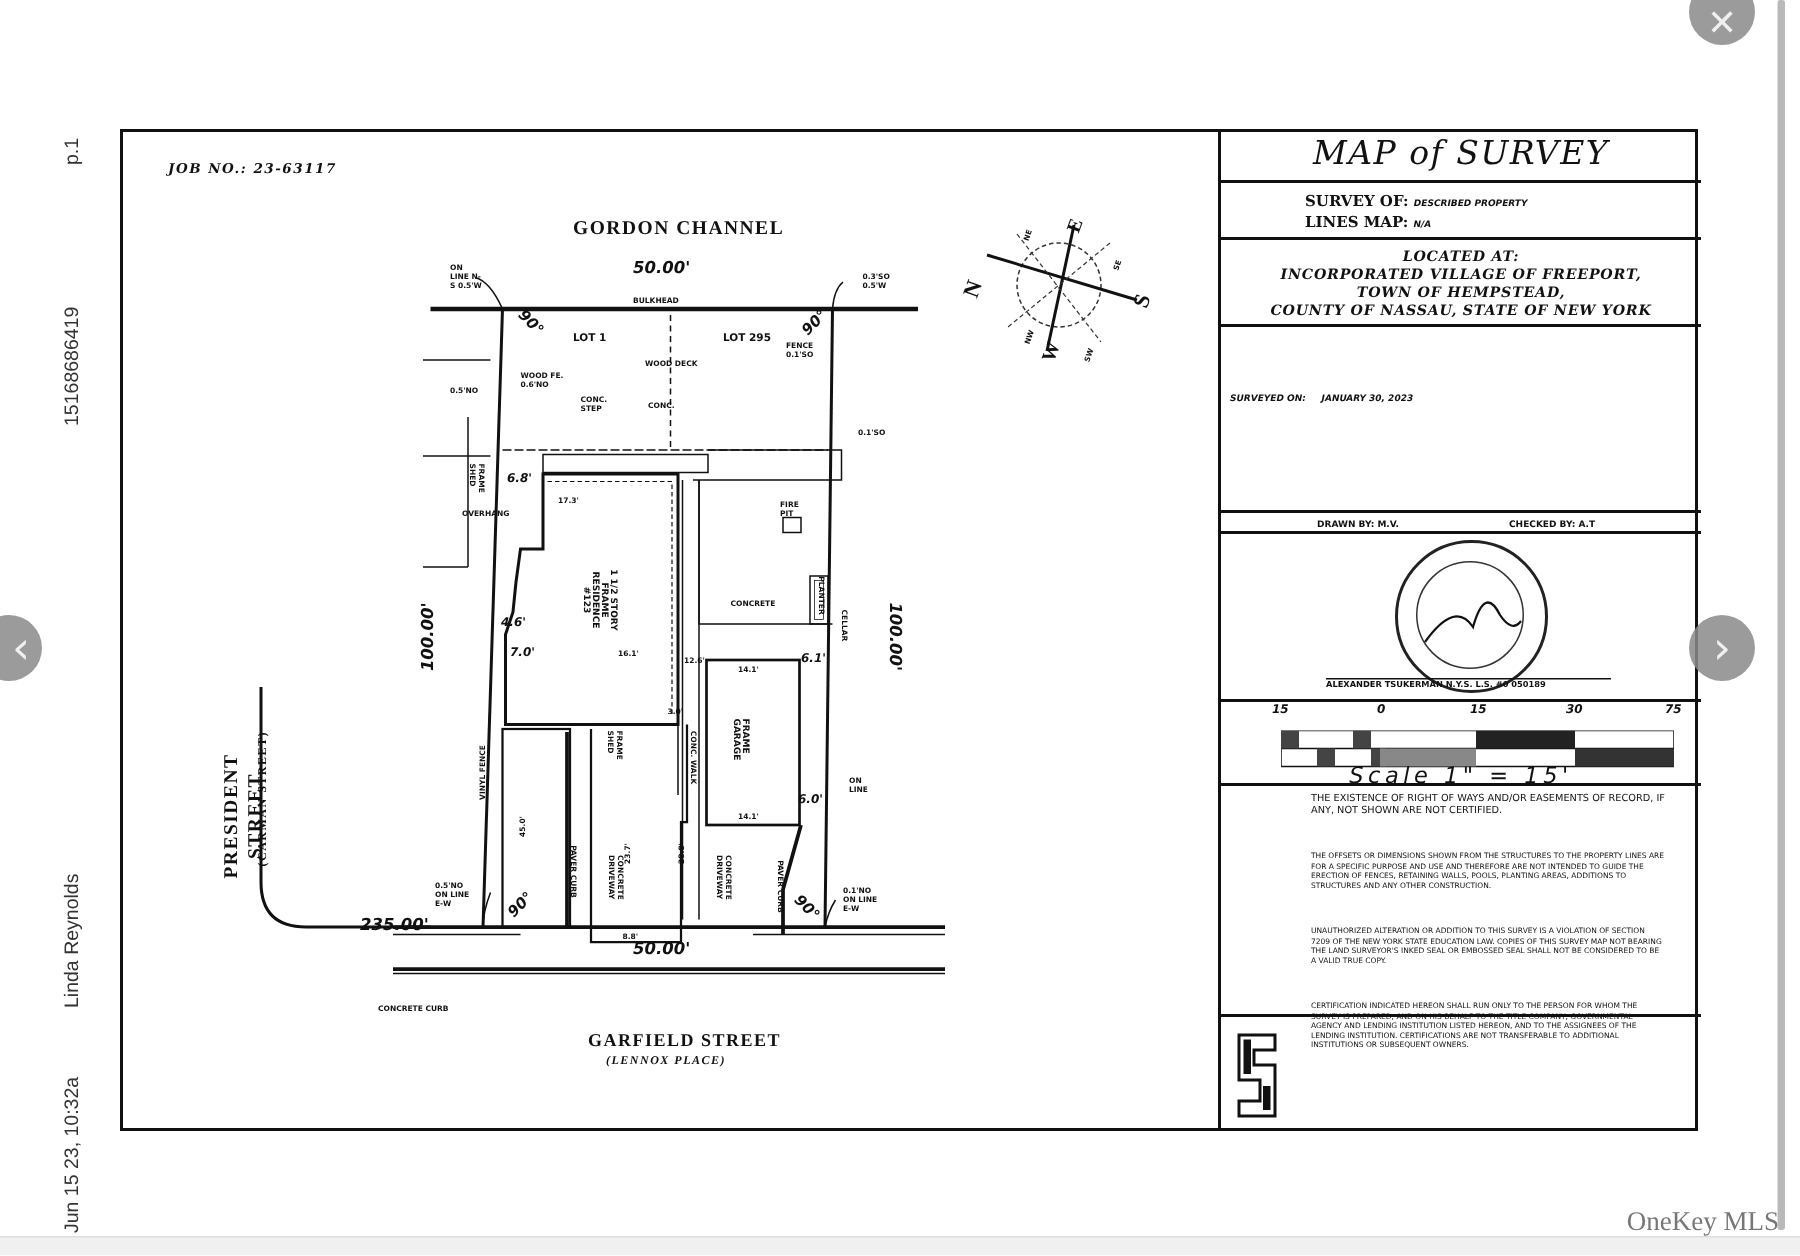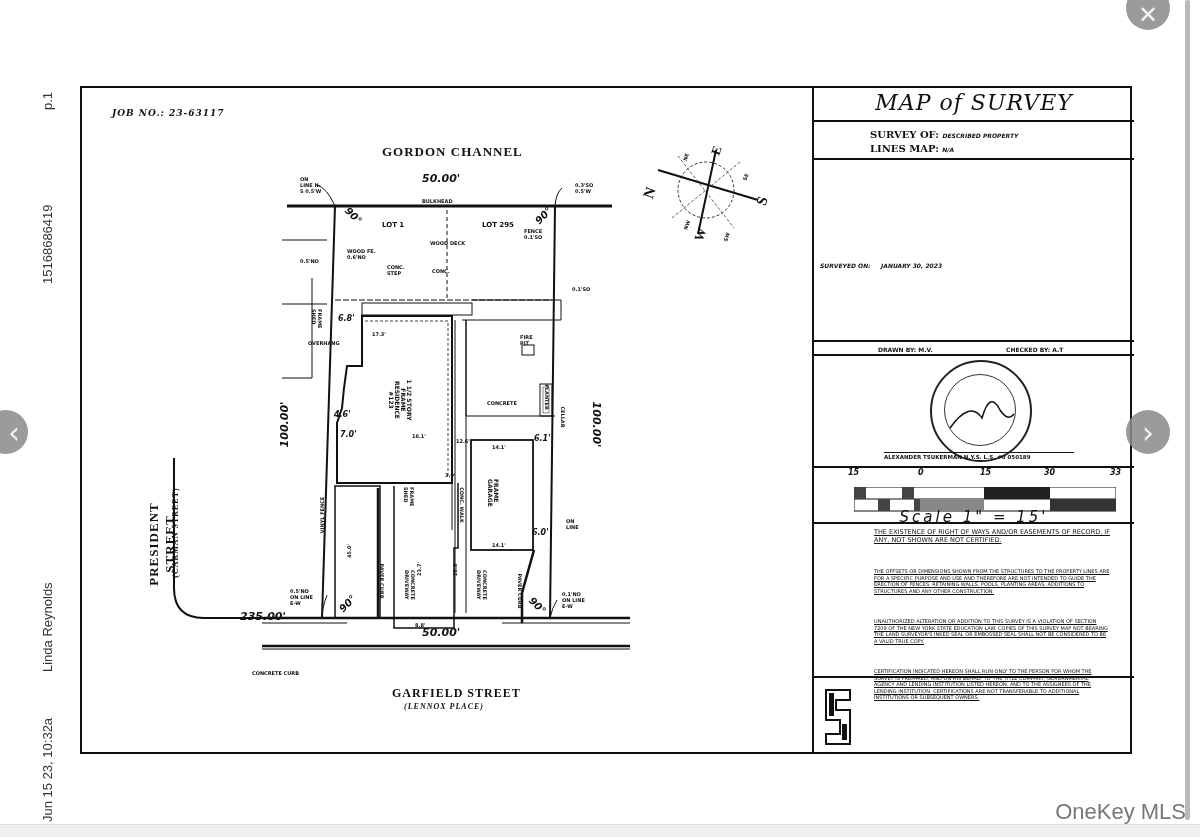--- a/index.html
+++ b/index.html
@@ -5,40 +5,40 @@
   html,body{margin:0;padding:0;}
   body{width:1200px;height:837px;background:#ffffff;position:relative;overflow:hidden;font-family:"Liberation Sans",sans-serif;color:#111;}
   .fax-header{position:absolute;left:0;top:0;width:80px;height:837px;}
   .fax-text{position:absolute;left:40px;transform-origin:left top;transform:rotate(-90deg);font-size:13px;color:#333;white-space:nowrap;font-family:"Liberation Sans",sans-serif;}
   .scrollbar{position:absolute;right:10px;top:0;width:5px;height:820px;background:#b9b9b9;border-radius:2px;}
   .bottom-bar{position:absolute;left:0;bottom:0;width:1200px;height:12px;background:#f0f0f0;border-top:1px solid #ddd;}
   .nav-btn{position:absolute;width:44px;height:44px;border-radius:50%;background:#8a8a8a;opacity:.85;display:flex;align-items:center;justify-content:center;color:#eee;font-size:24px;cursor:pointer;font-family:"DejaVu Sans",sans-serif;}
   .close-btn{right:30px;top:-14px;}
   .prev-btn{left:-16px;top:410px;}
   .next-btn{left:1126px;top:410px;}
-  .watermark{position:absolute;right:14px;bottom:12px;font-size:22px;color:#777;font-family:Liberation Sans, sans-serif;}
+  .watermark{position:absolute;right:14px;bottom:12px;font-size:18px;color:#777;font-family:Liberation Serif, serif;}
 
   .sheet{position:absolute;left:80px;top:86px;width:1052px;height:668px;border:2px solid #111;box-sizing:border-box;}
   .job{position:absolute;left:30px;top:20px;font-family:"DejaVu Serif",serif;font-style:italic;font-weight:bold;font-size:9px;letter-spacing:1px;}
   .street{position:absolute;font-family:"Liberation Serif",serif;font-weight:bold;letter-spacing:1px;}
   .street-sub{position:absolute;font-family:"Liberation Serif",serif;font-size:8px;letter-spacing:1px;font-weight:bold;}
   .dim{position:absolute;font-family:"DejaVu Sans",sans-serif;font-style:italic;font-weight:bold;font-size:11px;}
   .tiny{position:absolute;font-size:5px;font-weight:bold;font-family:"DejaVu Sans",sans-serif;line-height:6px;}
   .vtxt{transform:rotate(-90deg);transform-origin:center;}
   .vtxt90{transform:rotate(90deg);transform-origin:center;}
 
   svg.plan{position:absolute;left:0;top:0;}
 
   .title-block{position:absolute;left:730px;top:0;width:320px;height:664px;border-left:2px solid #111;}
   .tb-row{position:absolute;left:0;width:320px;border-bottom:2px solid #111;box-sizing:border-box;}
   .tb-title{font-family:"DejaVu Serif",serif;font-style:italic;font-size:22px;letter-spacing:1px;text-align:center;padding-top:2px;}
   .tb-line{font-family:"DejaVu Serif",serif;font-weight:bold;font-size:10px;line-height:13px;}
   .tb-ital{font-family:"DejaVu Serif",serif;font-style:italic;font-weight:bold;font-size:9.5px;text-align:center;line-height:12px;letter-spacing:.5px;}
   .tb-small{font-size:6px;font-family:"DejaVu Sans",sans-serif;font-weight:bold;}
-  .notes p{margin:0 0 24px 0;font-size:5px;line-height:6.5px;font-family:"DejaVu Sans",sans-serif;text-decoration:underline;}
+  .notes p{margin:0 0 24px 0;font-size:5px;line-height:6.5px;font-family:"DejaVu Sans",sans-serif;}
   .notes p.lead{font-size:6.5px;line-height:8px;}
   .seal{position:absolute;left:116px;top:272px;width:98px;height:98px;border-radius:50%;border:2px solid #222;}
   .seal-inner{position:absolute;left:12px;top:12px;width:70px;height:70px;border-radius:50%;border:1px solid #333;}
   .scale-bar{position:absolute;left:40px;top:399px;width:262px;height:26px;}
   .scale-label{position:absolute;left:0;top:420px;width:320px;text-align:center;font-family:"DejaVu Sans",sans-serif;font-style:italic;font-size:15px;letter-spacing:3px;}
   .firm-logo{position:absolute;left:10px;top:600px;width:30px;height:58px;}
   .firm{position:absolute;left:50px;top:596px;width:265px;}
   .firm-name{font-family:"DejaVu Serif",serif;font-style:italic;font-weight:bold;font-size:9.5px;letter-spacing:.5px;}
   .firm-sub{font-family:"DejaVu Serif",serif;font-style:italic;font-weight:bold;font-size:6px;letter-spacing:.5px;border-bottom:1px solid #111;padding-bottom:1px;}
   .firm-addr{font-family:"DejaVu Sans",sans-serif;font-style:italic;font-weight:bold;font-size:8px;letter-spacing:1.5px;margin-top:3px;}
@@ -203,20 +203,26 @@
   <div class="tiny" style="left:640px;top:146px;transform:rotate(-70deg);">SW</div>
 
   <div class="title-block">
     <div class="tb-row" style="top:0;height:34px;">
       <div class="tb-title">MAP of SURVEY</div>
     </div>
     <div class="tb-row" style="top:34px;height:38px;padding:6px 0 0 56px;">
       <div class="tb-line"><span>SURVEY OF:</span> <span class="tb-small" style="font-style:italic;">DESCRIBED PROPERTY</span></div>
       <div class="tb-line"><span>LINES MAP:</span> <span class="tb-small" style="font-style:italic;">N/A</span></div>
     </div>
+    <div class="tb-row" style="top:72px;height:58px;padding-top:6px;">
+      <div class="tb-ital">LOCATED AT:</div>
+      <div class="tb-ital">INCORPORATED VILLAGE OF FREEPORT,</div>
+      <div class="tb-ital">TOWN OF HEMPSTEAD,</div>
+      <div class="tb-ital">COUNTY OF NASSAU, STATE OF NEW YORK</div>
+    </div>
     <div style="position:absolute;left:6px;top:174px;" class="tb-small">
       <span style="font-style:italic;">SURVEYED ON:</span>
       &nbsp;&nbsp;&nbsp;&nbsp;<span style="font-style:italic;">JANUARY 30, 2023</span>
     </div>
     <div class="tb-row" style="top:252px;height:16px;border-top:2px solid #111;">
       <span class="tb-small" style="position:absolute;left:64px;top:4px;">DRAWN BY:   M.V.</span>
       <span class="tb-small" style="position:absolute;left:192px;top:4px;">CHECKED BY:   A.T</span>
     </div>
     <div class="seal">
       <div class="seal-inner"></div>
@@ -227,21 +233,21 @@
     <div class="tb-row" style="top:364px;height:14px;border-bottom:0;">
       <div style="position:absolute;left:70px;top:0;width:190px;border-top:1px solid #111;"></div>
       <span class="tb-small" style="position:absolute;left:70px;top:2px;font-size:5.5px;">ALEXANDER TSUKERMAN     N.Y.S. L.S. #0 050189</span>
     </div>
     <div class="tb-row" style="top:378px;height:0;"></div>
     <div style="position:absolute;left:0;top:380px;width:320px;font-size:8px;font-style:italic;font-weight:bold;font-family:'DejaVu Sans',sans-serif;">
       <span style="position:absolute;left:34px;">15</span>
       <span style="position:absolute;left:104px;">0</span>
       <span style="position:absolute;left:166px;">15</span>
       <span style="position:absolute;left:230px;">30</span>
-      <span style="position:absolute;left:296px;">33</span>
+      <span style="position:absolute;left:296px;">75</span>
     </div>
     <svg class="scale-bar" width="262" height="26">
       <rect x="0" y="0" width="262" height="24" fill="#fff" stroke="#111" stroke-width="1"></rect>
       <line x1="0" y1="12" x2="262" y2="12" stroke="#111" stroke-width="1"></line>
       <rect x="0" y="0" width="12" height="12" fill="#444"></rect>
         <rect x="24" y="12" width="12" height="12" fill="#444"></rect>
         <rect x="48" y="0" width="12" height="12" fill="#444"></rect>
         <rect x="60" y="12" width="10" height="12" fill="#444"></rect>
       <rect x="130" y="0" width="66" height="12" fill="#222"></rect>
         <rect x="66" y="12" width="64" height="12" fill="#888"></rect>

